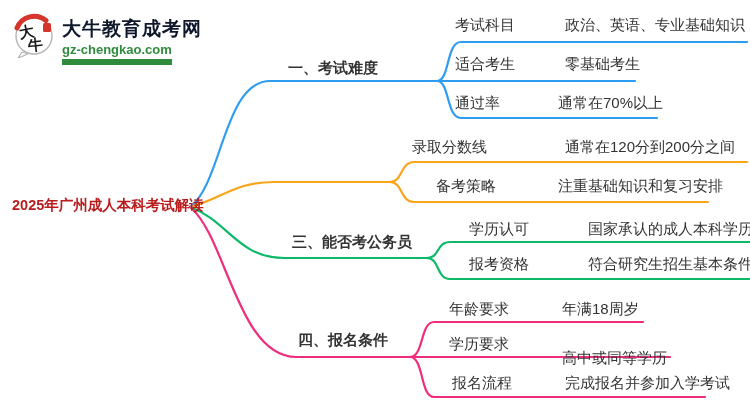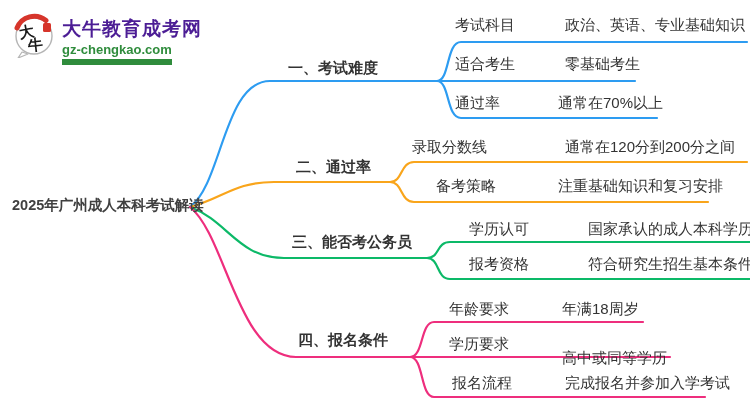--- a/index.html
+++ b/index.html
@@ -10,21 +10,21 @@
   }
   .canvas{position:relative;width:750px;height:410px;background:#fff;}
   svg.lines{position:absolute;left:0;top:0;pointer-events:none;}
   .txt{
     position:absolute;white-space:nowrap;
     font-size:15px;line-height:18px;color:#333;font-weight:500;
   }
   .branch-label{font-size:15px;font-weight:600;color:#333;}
   .root-title{
     position:absolute;left:12px;top:196px;
-    font-size:14.5px;font-weight:700;color:#404040;white-space:nowrap;
+    font-size:14.5px;font-weight:700;color:#b91c1c;white-space:nowrap;
   }
   
   .logo{position:absolute;left:12px;top:12px;display:flex;align-items:flex-start;}
   .logo-icon{width:46px;height:46px;}
   .logo-text{margin-left:4px;padding-top:6px;}
   .logo-brand{font-size:19px;font-weight:700;letter-spacing:1px;line-height:22px;}
   .logo-domain{
     display:inline-block;font-size:13px;font-weight:700;
     line-height:16px;padding-bottom:1px;border-bottom:6px solid #ec4899;
   }
@@ -66,36 +66,35 @@
   <div class="logo">
     <svg class="logo-icon" viewBox="0 0 46 46">
       <circle cx="22" cy="24" r="18" fill="#fff" stroke="#b5b5b5" stroke-width="1.4"></circle>
       <path d="M10,40 L6,46 L16,42 Z" fill="#fff" stroke="#b5b5b5" stroke-width="1.2" stroke-linejoin="round"></path>
       <path d="M5,16 A18.5,18.5 0 0 1 34,8.5" fill="none" stroke="#d6352b" stroke-width="5" stroke-linecap="round"></path>
       <rect x="31" y="11" width="8" height="9" rx="1.5" fill="#d6352b"></rect>
       <text x="7" y="25" font-size="15" font-weight="bold" fill="#1a1a1a" transform="rotate(-10 14 20)">大</text>
       <text x="16" y="38" font-size="15" font-weight="bold" fill="#1a1a1a" transform="rotate(-6 23 33)">牛</text>
     </svg>
     <div class="logo-text">
-      <div class="logo-brand" style="color: #4c1d95;">大牛教育成考网</div>
+      <div class="logo-brand" style="color: #0f172a;">大牛教育成考网</div>
       <div class="logo-domain" style="color: rgb(47, 140, 60); border-bottom-color: rgb(47, 140, 60);">gz-chengkao.com</div>
     </div>
   </div>
 
   <div class="root-title">2025年广州成人本科考试解读</div>
 
   <div class="txt branch-label" style="left:288px;top:59px">一、考试难度</div>
   <div class="txt" style="left:455px;top:16px">考试科目</div>
   <div class="txt" style="left:565px;top:16px">政治、英语、专业基础知识</div>
   <div class="txt" style="left:455px;top:55px">适合考生</div>
   <div class="txt" style="left:565px;top:55px">零基础考生</div>
   <div class="txt" style="left:455px;top:94px">通过率</div>
   <div class="txt" style="left:558px;top:94px">通常在70%以上</div>
 
-  <div class="txt branch-label" style="left:296px;top:158px">二、通过率</div>
   <div class="txt" style="left:412px;top:138px">录取分数线</div>
   <div class="txt" style="left:565px;top:138px">通常在120分到200分之间</div>
   <div class="txt" style="left:436px;top:177px">备考策略</div>
   <div class="txt branch-label" style="left:292px;top:233px">三、能否考公务员</div>
 
   <div class="txt" style="left:558px;top:177px">注重基础知识和复习安排</div>
   <div class="txt" style="left:469px;top:220px">学历认可</div>
   <div class="txt" style="left:588px;top:220px">国家承认的成人本科学历</div>
   <div class="txt" style="left:469px;top:255px">报考资格</div>
   <div class="txt" style="left:588px;top:255px">符合研究生招生基本条件</div>

